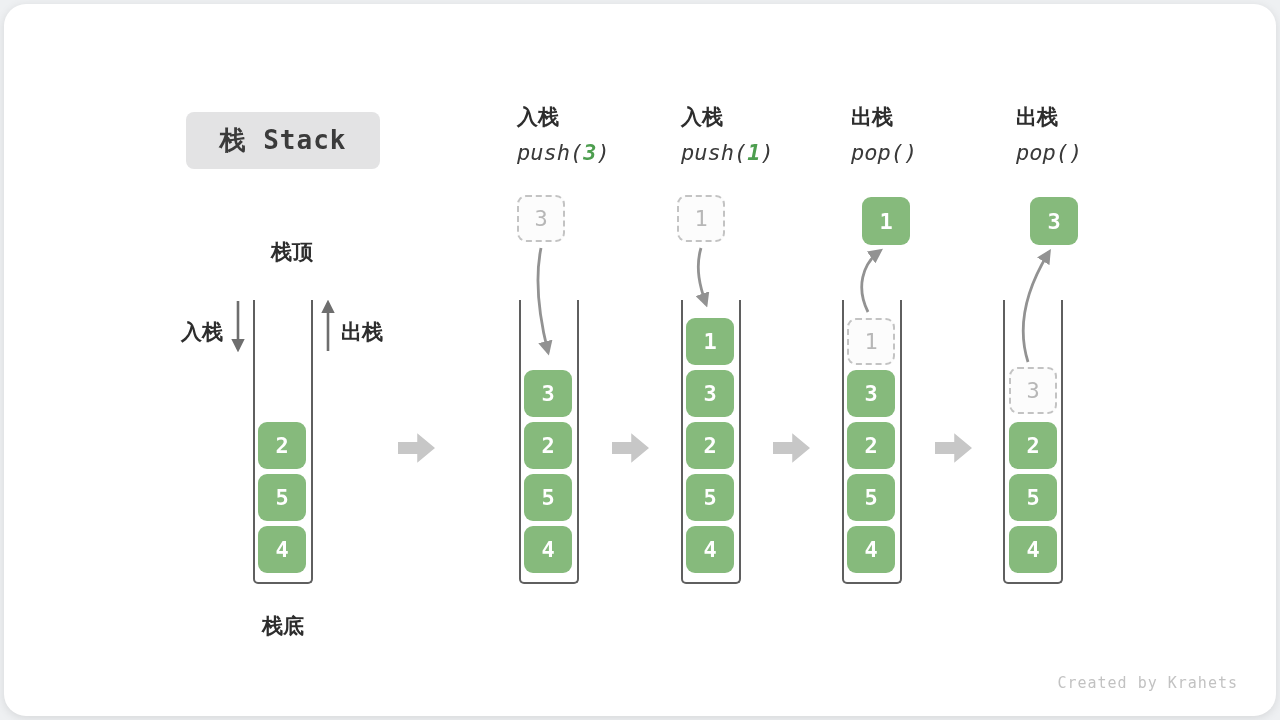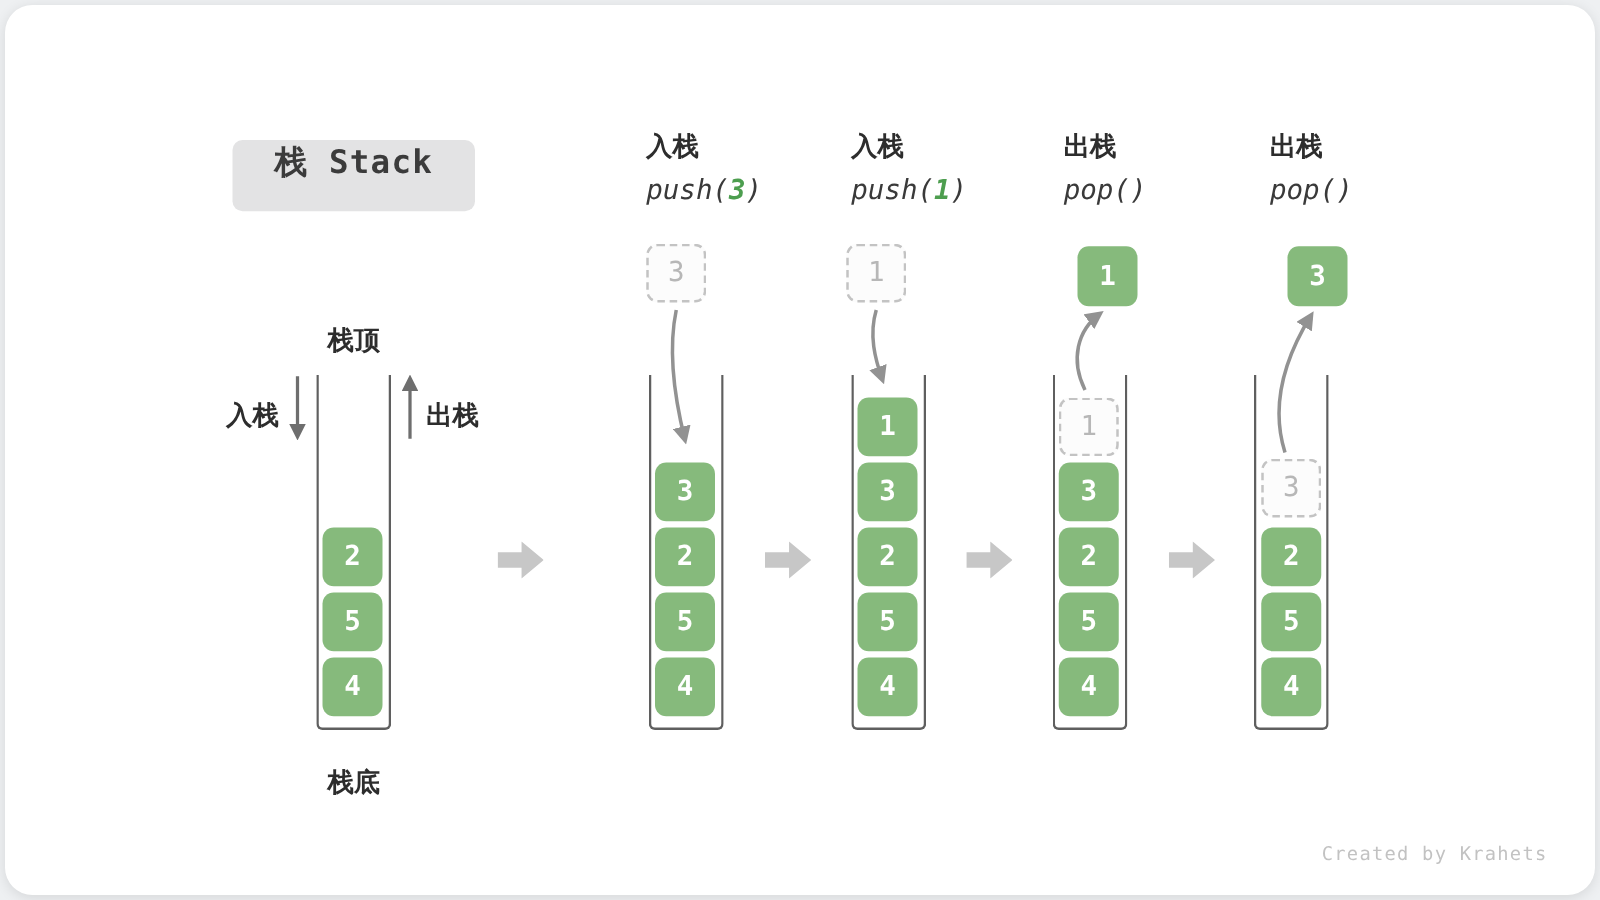--- a/index.html
+++ b/index.html
@@ -11,21 +11,21 @@
   }
   .card{
     position:absolute;left:4px;top:4px;right:4px;bottom:4px;
     background:#ffffff;border-radius:22px;
     box-shadow:0 2px 10px rgba(0,0,0,0.10);
   }
   .canvas{position:absolute;inset:0;}
   .title-box{
     position:absolute;left:186px;top:112px;width:194px;height:57px;
     background:#e3e3e4;border-radius:8px;
-    display:flex;justify-content:center;
+    display:flex;align-items:center;justify-content:center;
     font-family:"DejaVu Sans Mono", monospace;
     font-size:26px;font-weight:700;color:#3b3b3b;letter-spacing:1px;
   }
   .cn-label{
     position:absolute;font-size:21px;font-weight:700;color:#2d2d2d;
     white-space:nowrap;
   }
   .op{position:absolute;white-space:nowrap;}
   .op-cn{font-size:21px;font-weight:700;color:#2d2d2d;margin-bottom:9px;}
   .op-code{
@@ -86,21 +86,21 @@
   </div>
   <div class="op" style="left:851px;top:103px">
     <div class="op-cn">出栈</div>
     <div class="op-code"><span>pop(</span><span class="arg"></span><span>)</span></div>
   </div>
   <div class="op" style="left:1016px;top:103px">
     <div class="op-cn">出栈</div>
     <div class="op-code"><span>pop(</span><span class="arg"></span><span>)</span></div>
   </div>
 
-  <div class="cn-label" style="left:253px;top:258px;width:60px;text-align:center">栈顶</div>
+  <div class="cn-label" style="left:253px;top:238px;width:60px;text-align:right">栈顶</div>
   <div class="cn-label" style="left:253px;top:612px;width:60px;text-align:center">栈底</div>
 
   <div class="cn-label" style="left:181px;top:318px">入栈</div>
   <div class="cn-label" style="left:341px;top:318px">出栈</div>
 
   <div class="container" style="left:253px"></div>
   <div class="container" style="left:519px"></div>
   <div class="container" style="left:681px"></div>
   <div class="container" style="left:842px"></div>
   <div class="container" style="left:1003px"></div>

